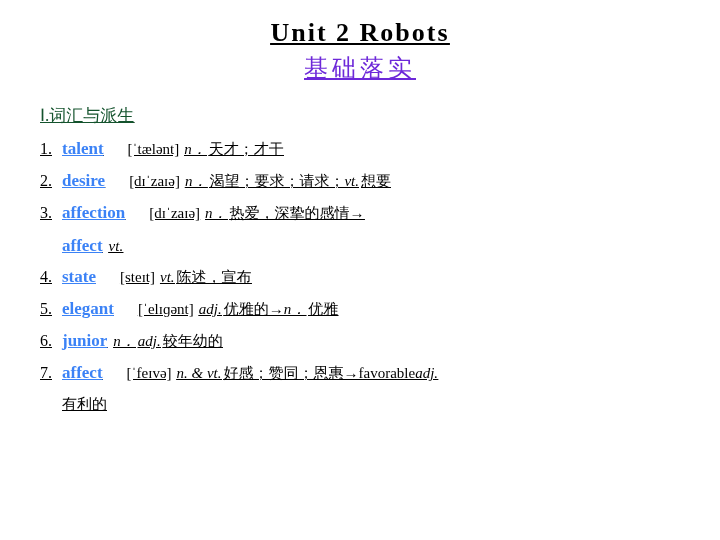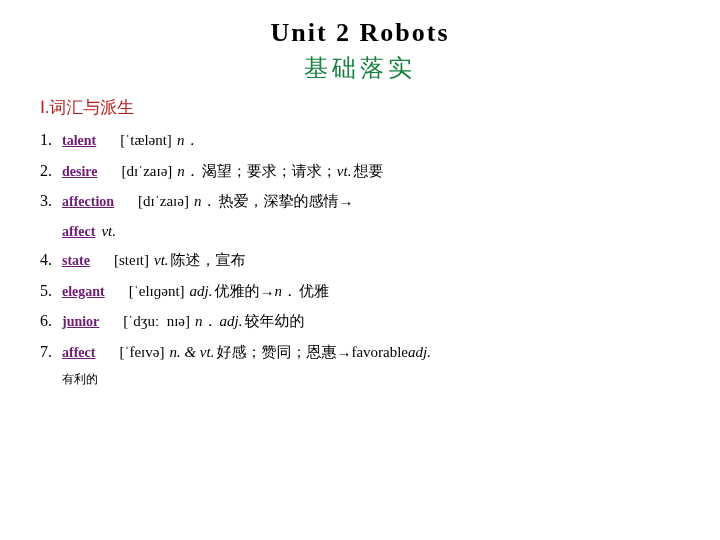--- a/index.html
+++ b/index.html
@@ -1,61 +1,61 @@
 <!DOCTYPE html>
 <html><head>
   <meta charset="utf-8">
   <style>
-    * { margin: 0; padding: 0; box-sizing: border-box; }
+    * { margin: 0; padding: 0; box-sizing: border-box; text-decoration: underline; }
     body {
       width: 720px;
       height: 540px;
       background: #fff;
       font-family: "Times New Roman", SimSun, serif;
       font-size: 16px;
       color: #000;
       overflow: hidden;
       padding: 18px 40px 18px 40px;
     }
     .title {
       text-align: center;
       font-size: 26px;
       font-weight: bold;
       margin-bottom: 4px;
       letter-spacing: 2px;
     }
     .subtitle {
       text-align: center;
       font-size: 24px;
-      color: #15803d;
-      margin-bottom: 12px;
+      color: #6d28d9;
+      margin-bottom: 20px;
       letter-spacing: 4px;
     }
     .section-header {
-      color: #b91c1c;
+      color: #14532d;
       font-size: 17px;
       margin-bottom: 8px;
       font-weight: normal;
     }
     .entry {
       display: flex;
       flex-wrap: wrap;
       align-items: baseline;
       margin-bottom: 5px;
       line-height: 1.6;
     }
     .entry-num {
       min-width: 22px;
       font-size: 16px;
     }
     .word-underline {
-      color: #701a75;
+      color: #3b82f6;
       font-weight: bold;
       text-decoration: underline;
-      font-size: 14px;
+      font-size: 17px;
       margin-right: 6px;
     }
     .phonetic {
       font-size: 15px;
       color: #000;
       margin-right: 5px;
       margin-left: 18px;
     }
     .pos-italic {
       font-style: italic;
@@ -69,37 +69,38 @@
       display: flex;
       flex-wrap: wrap;
       align-items: baseline;
       margin-left: 22px;
       margin-bottom: 4px;
       line-height: 1.6;
       text-align: center;
     }
     .indented-line {
       margin-left: 22px;
-      font-size: 12px;
+      font-size: 15px;
       line-height: 1.6;
       margin-bottom: 4px;
     }
   </style>
 </head>
 <body>
 
 <div class="title">Unit 2    Robots</div>
 <div class="subtitle">基础落实</div>
 <div class="section-header">Ⅰ.词汇与派生</div>
 
 <div class="entry">
   <span class="entry-num">1.</span>
   <span class="word-underline">talent</span>
   <span class="phonetic">[ˈtælənt]</span>
   <span class="pos-italic">n．</span>
+  <span class="definition">天才；才干</span>
 </div>
 
 <div class="entry">
   <span class="entry-num">2.</span>
   <span class="word-underline">desire</span>
   <span class="phonetic">[dɪˈzaɪə]</span>
   <span class="pos-italic">n．</span>
   <span class="definition">渴望；要求；请求；</span>
   <span class="pos-italic">vt.</span>
   <span class="definition">想要</span>
@@ -131,21 +132,20 @@
   <span class="phonetic">[ˈelɪɡənt]</span>
   <span class="pos-italic">adj.</span>
   <span class="definition">优雅的→</span>
   <span class="pos-italic">n．</span>
   <span class="definition">优雅</span>
 </div>
 
 <div class="entry">
   <span class="entry-num">6.</span>
   <span class="word-underline">junior</span>
-  <span class="phonetic">[ˈdʒuː &nbsp;nɪə]</span>
   <span class="pos-italic">n．</span>
   <span class="pos-italic">adj.</span>
   <span class="definition">较年幼的</span>
 </div>
 
 <div class="entry">
   <span class="entry-num">7.</span>
   <span class="word-underline">affect</span>
   <span class="phonetic">[ˈfeɪvə]</span>
   <span class="pos-italic">n. &amp; vt.</span>

